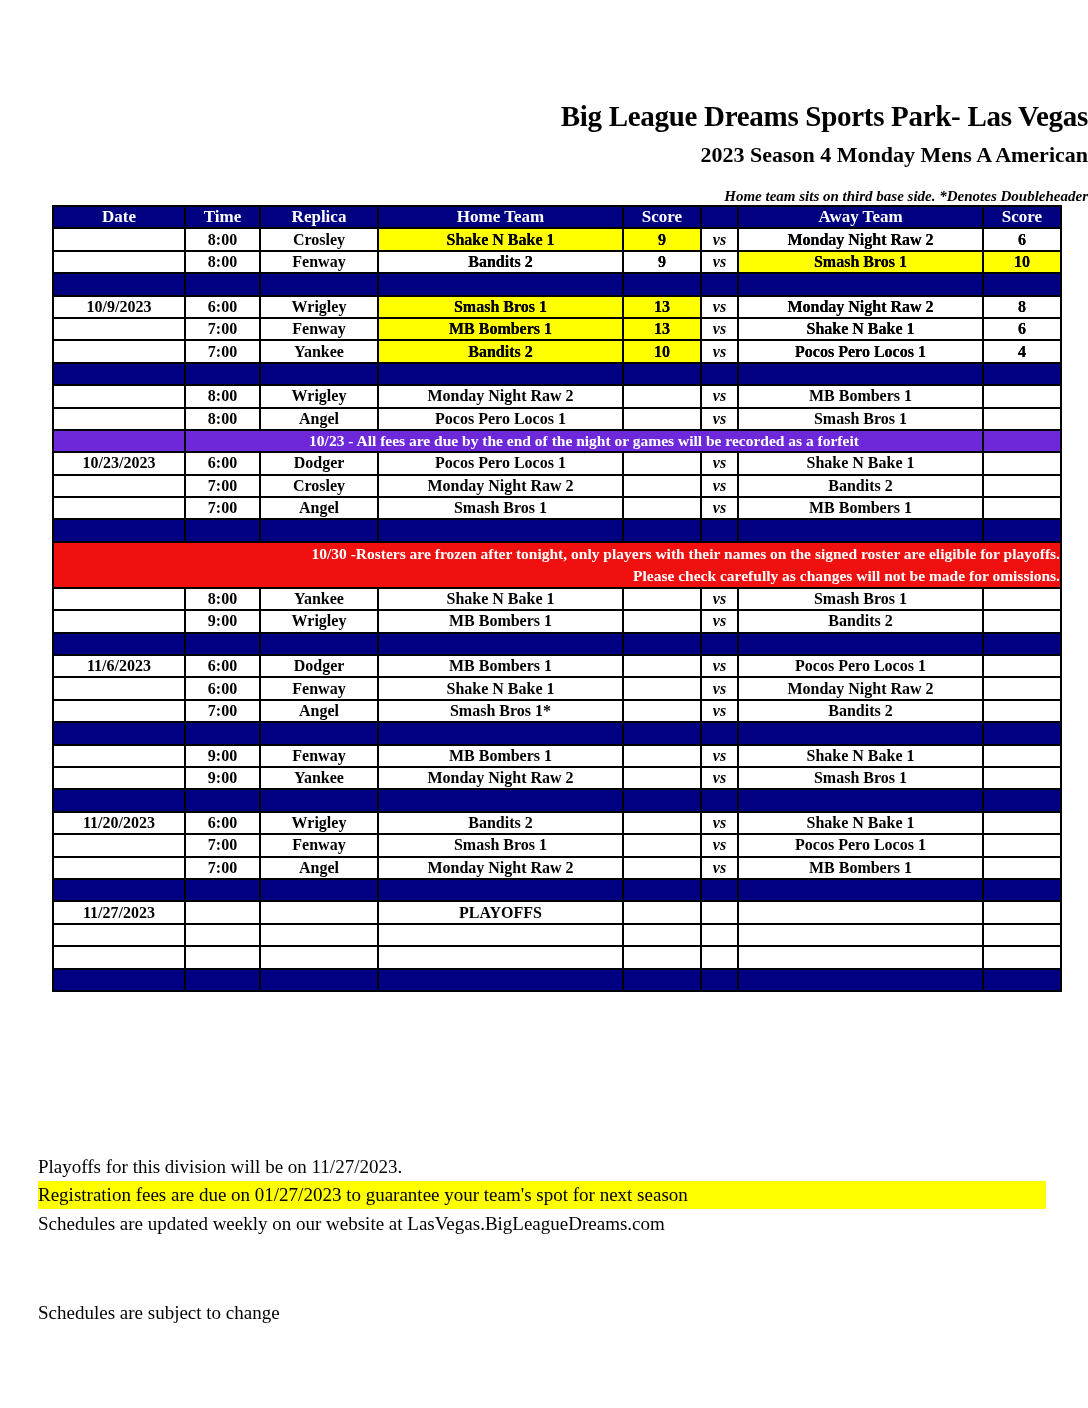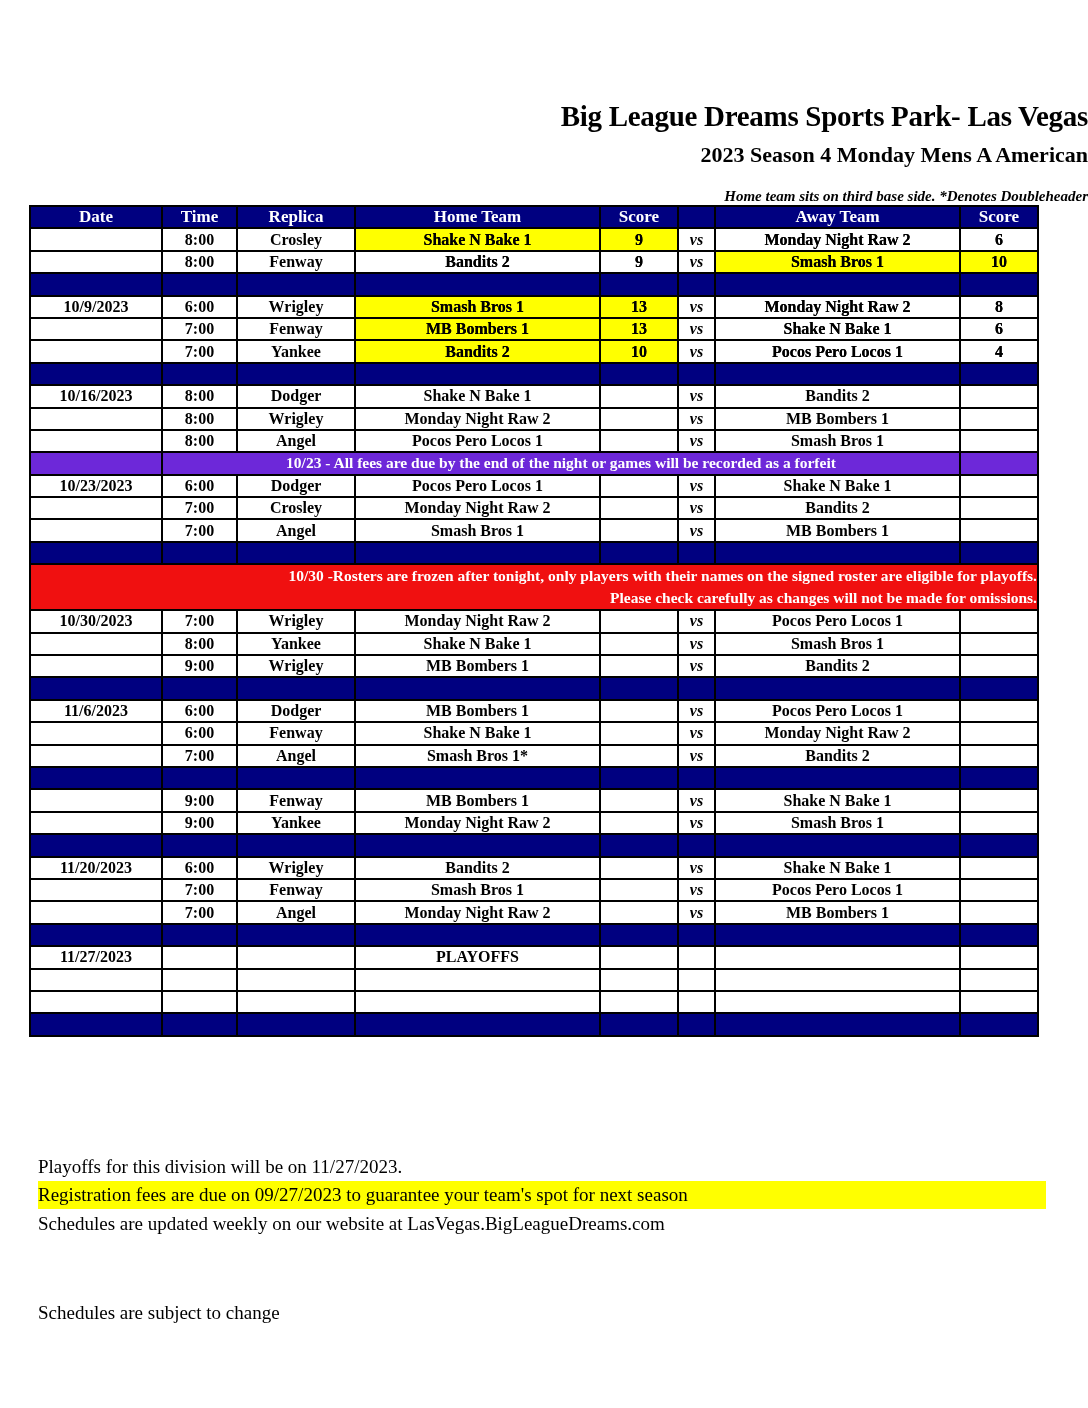--- a/index.html
+++ b/index.html
@@ -1,21 +1,21 @@
 <!DOCTYPE html>
 <html><head>
 <meta charset="utf-8">
 <style>
   html, body { margin:0; padding:0; background:#ffffff; }
   body { width:1088px; height:1408px; position:relative; font-family:"Liberation Serif", serif; color:#000; }
   .title { position:absolute; left:0; width:1088px; text-align:right; font-weight:bold; }
   #t1 { top:100px; font-size:29px; letter-spacing:-0.3px; }
   #t2 { top:142px; font-size:22px; }
   #t3 { top:178px; font-size:15px; font-style:italic;margin-top:10px; }
-  table.sched { position:absolute; left:29px; top:205px; border-collapse:collapse; table-layout:fixed; width:1008px; }
+  table.sched { position:absolute; left:52px; top:205px; border-collapse:collapse; table-layout:fixed; width:1008px; }
   table.sched td, table.sched th { border:2px solid #000; padding:0; height:20.4px; text-align:center; font-weight:bold; font-size:16px; line-height:20px; white-space:nowrap; overflow:hidden; }
   table.sched th { background:#000080; color:#fff; border-color:#000; font-size:17px; }
   tr.sep td { background:#000080; }
   td.y { background:#ffff00; }
   td.vs { font-style:italic; font-size:15px; }
   td.nr { font-weight:normal; text-shadow:0 0 0.4px #000; }
   tr.notice-blue td { background:#6d28d9; color:#fff; font-size:15.5px; }
   tr.notice-red td { background:#f01010; color:#fff; font-size:15.5px; line-height:22px; height:44px; white-space:normal;text-align:right; }
   .footer { position:absolute; left:38px; width:1008px; font-weight:normal; font-size:19px; line-height:28px; }
   #f1 { top:1153px; }
@@ -118,30 +118,20 @@
         <td></td>
         <td></td>
         <td></td>
         <td></td>
         <td></td>
         <td></td>
         <td></td>
         <td></td>
       </tr>
       <tr>
-        <td>10/16/2023</td>
-        <td>8:00</td>
-        <td>Dodger</td>
-        <td>Shake N Bake 1</td>
-        <td></td>
-        <td class="vs">vs</td>
-        <td>Bandits 2</td>
-        <td></td>
-      </tr>
-      <tr>
         <td></td>
         <td>8:00</td>
         <td>Wrigley</td>
         <td>Monday Night Raw 2</td>
         <td></td>
         <td class="vs">vs</td>
         <td>MB Bombers 1</td>
         <td></td>
       </tr>
       <tr>
@@ -199,30 +189,20 @@
         <td></td>
         <td></td>
       </tr>
       <tr class="notice-red">
         <td colspan="8">
           <div>10/30 -Rosters are frozen after tonight, only players with their names on the signed roster are eligible for playoffs.</div>
           <div>Please check carefully as changes will not be made for omissions.</div>
         </td>
       </tr>
       <tr>
-        <td>10/30/2023</td>
-        <td>7:00</td>
-        <td>Wrigley</td>
-        <td>Monday Night Raw 2</td>
-        <td></td>
-        <td class="vs">vs</td>
-        <td>Pocos Pero Locos 1</td>
-        <td></td>
-      </tr>
-      <tr>
         <td></td>
         <td>8:00</td>
         <td>Yankee</td>
         <td>Shake N Bake 1</td>
         <td></td>
         <td class="vs">vs</td>
         <td>Smash Bros 1</td>
         <td></td>
       </tr>
       <tr>
@@ -392,15 +372,15 @@
         <td></td>
         <td></td>
         <td></td>
         <td></td>
         <td></td>
       </tr>
     </tbody>
 </table>
 
 <div class="footer" id="f1">Playoffs for this division will be on 11/27/2023.</div>
-<div class="footer nr-f" id="f2">Registration fees are due on 09/27/2023 to guarantee your team's spot for next season</div>
+<div class="footer nr-f" id="f2">Registration fees are due on 01/27/2023 to guarantee your team's spot for next season</div>
 <div class="footer" id="f3">Schedules are updated weekly on our website at LasVegas.BigLeagueDreams.com</div>
 <div class="footer" id="f4">Schedules are subject to change</div>
 
 </body></html>

